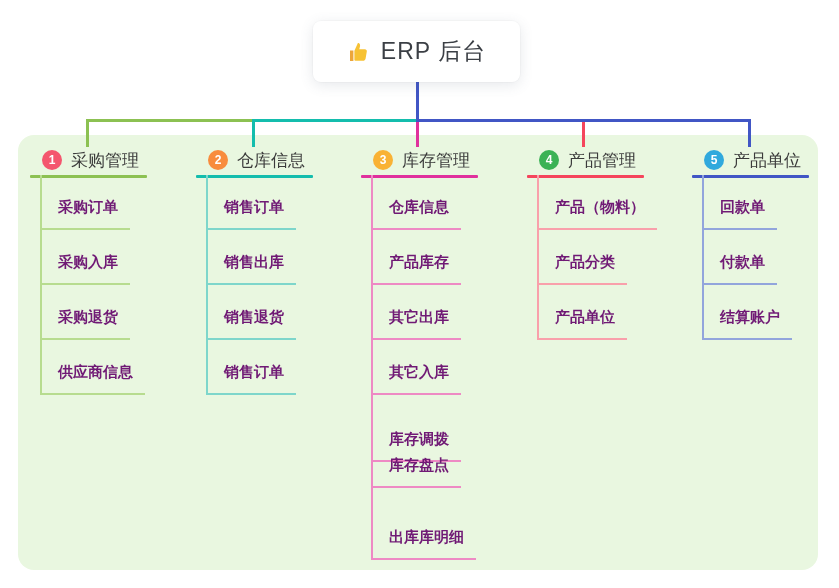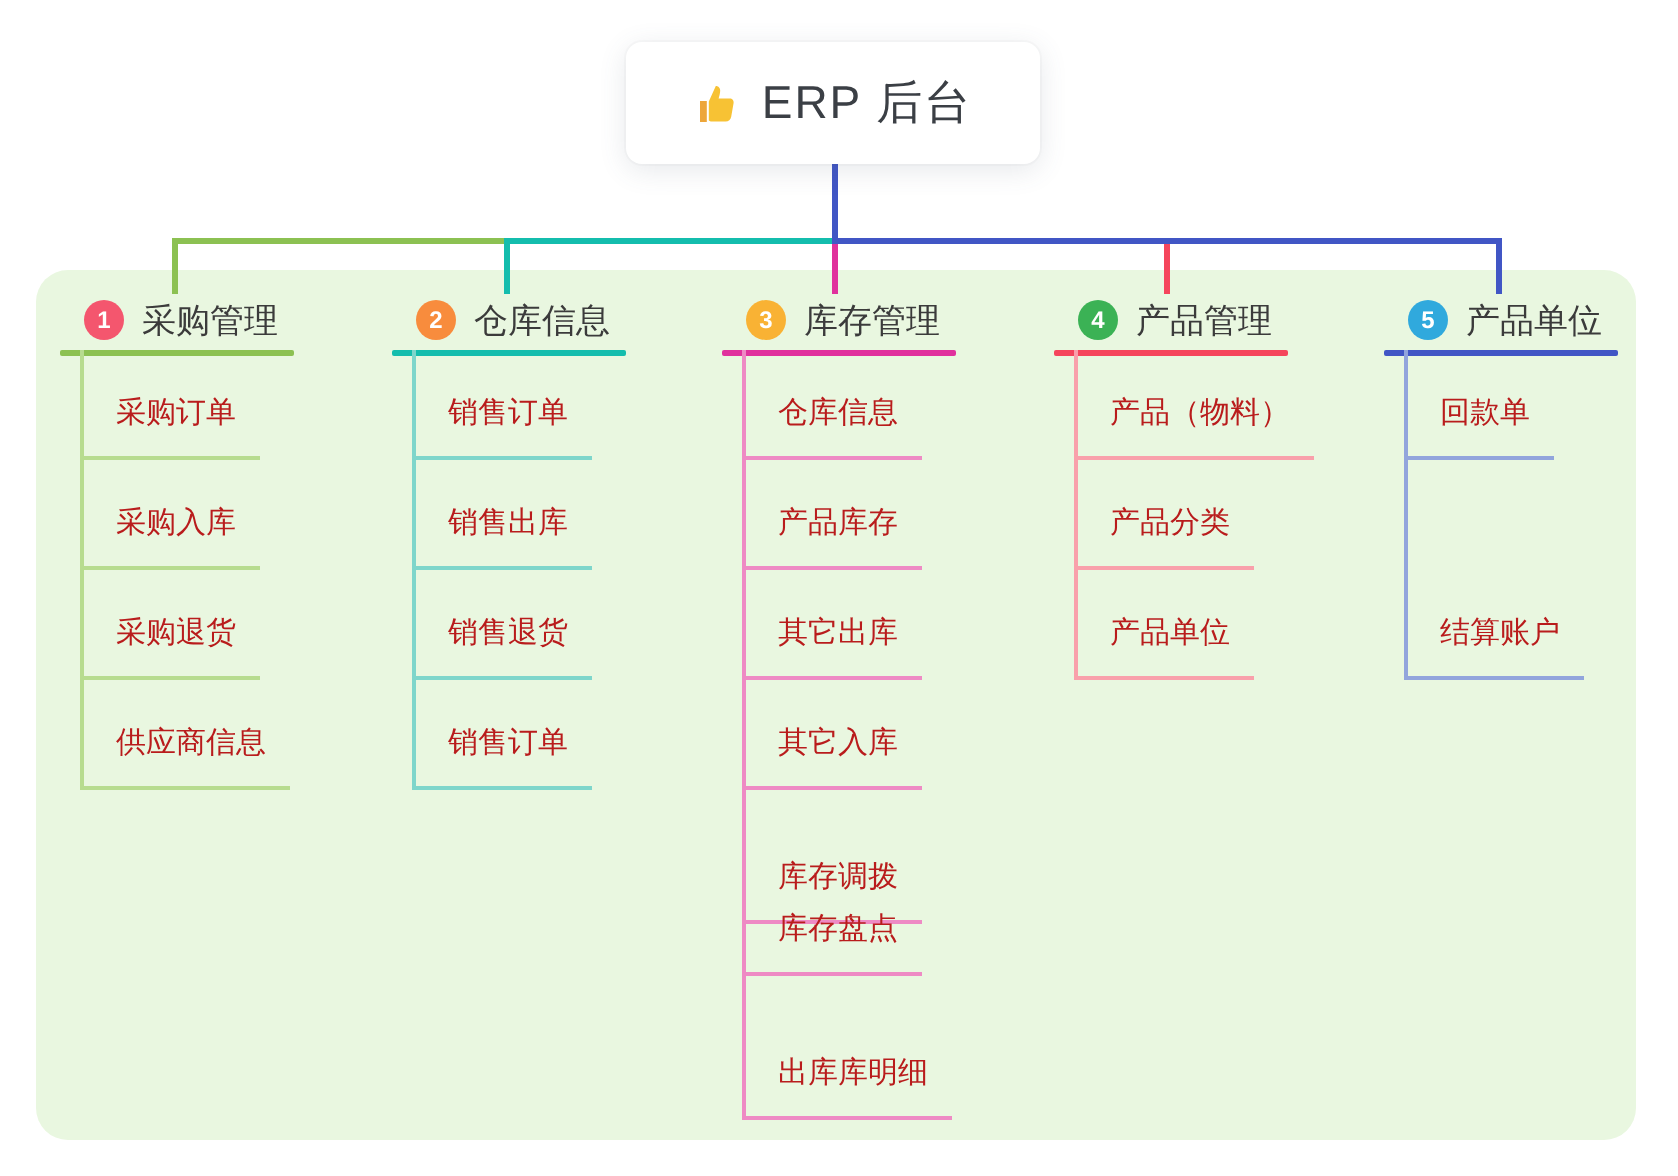--- a/index.html
+++ b/index.html
@@ -22,22 +22,22 @@
   .vdrop { width:3px; top:119px; height:28px; }
 
   
   .branch { position:absolute; top:147px; width:130px; }
   .branch-header { display:flex; align-items:center; gap:9px; height:26px; cursor:pointer; }
   .badge { width:20px; height:20px; border-radius:50%; color:#fff; font-size:12px; font-weight:bold;
     line-height:20px; text-align:center; flex:0 0 20px; margin-left:12px; }
   .branch-label { font-size:17px; font-weight:500; color:#3b3b3b; white-space:nowrap; }
   .branch-underline { position:absolute; left:0; top:28px; width:117px; height:3px; background:var(--line); border-radius:1px; }
   .subline { position:absolute; left:10px; top:28px; width:2px; background:var(--subline); }
-  .item { position:absolute; left:10px; white-space:nowrap; font-size:15px; line-height:20px; color:#b91c1c;
-    padding:0 12px 11px 18px; border-bottom:2px solid var(--subline); cursor:pointer; }
+  .item { position:absolute; left:10px; white-space:nowrap; font-size:15px; line-height:20px; color:#701a75;
+    padding:0 12px 11px 18px; border-bottom:2px solid var(--subline); cursor:pointer;font-weight:bold; }
   .i0{top:50px}.i1{top:105px}.i2{top:160px}.i3{top:215px}.i4{top:282px}.i5{top:308px}.i6{top:380px}
 </style>
 </head>
 <body>
 
 <div class="canvas" style="color: rgb(62, 62, 62);">
 
   <div class="panel" style="background: rgb(233, 247, 224);"></div>
 
   <div class="line vdrop" style="left: 86px; background: rgb(140, 193, 82);"></div>
@@ -117,16 +117,17 @@
   </div>
 
   <div class="branch" style="left: 692px; --line: #4156c5; --subline: #92a5dc;">
     <div class="branch-header">
       <span class="badge" style="background: rgb(48, 169, 221);">5</span>
       <span class="branch-label">产品单位</span>
     </div>
     <div class="branch-underline"></div>
     <div class="subline" style="height:165px"></div>
     <div class="item i0">回款单</div>
+    <div class="item i1">付款单</div>
     <div class="item i2">结算账户</div>
   </div>
 
 </div>
 
 </body></html>

